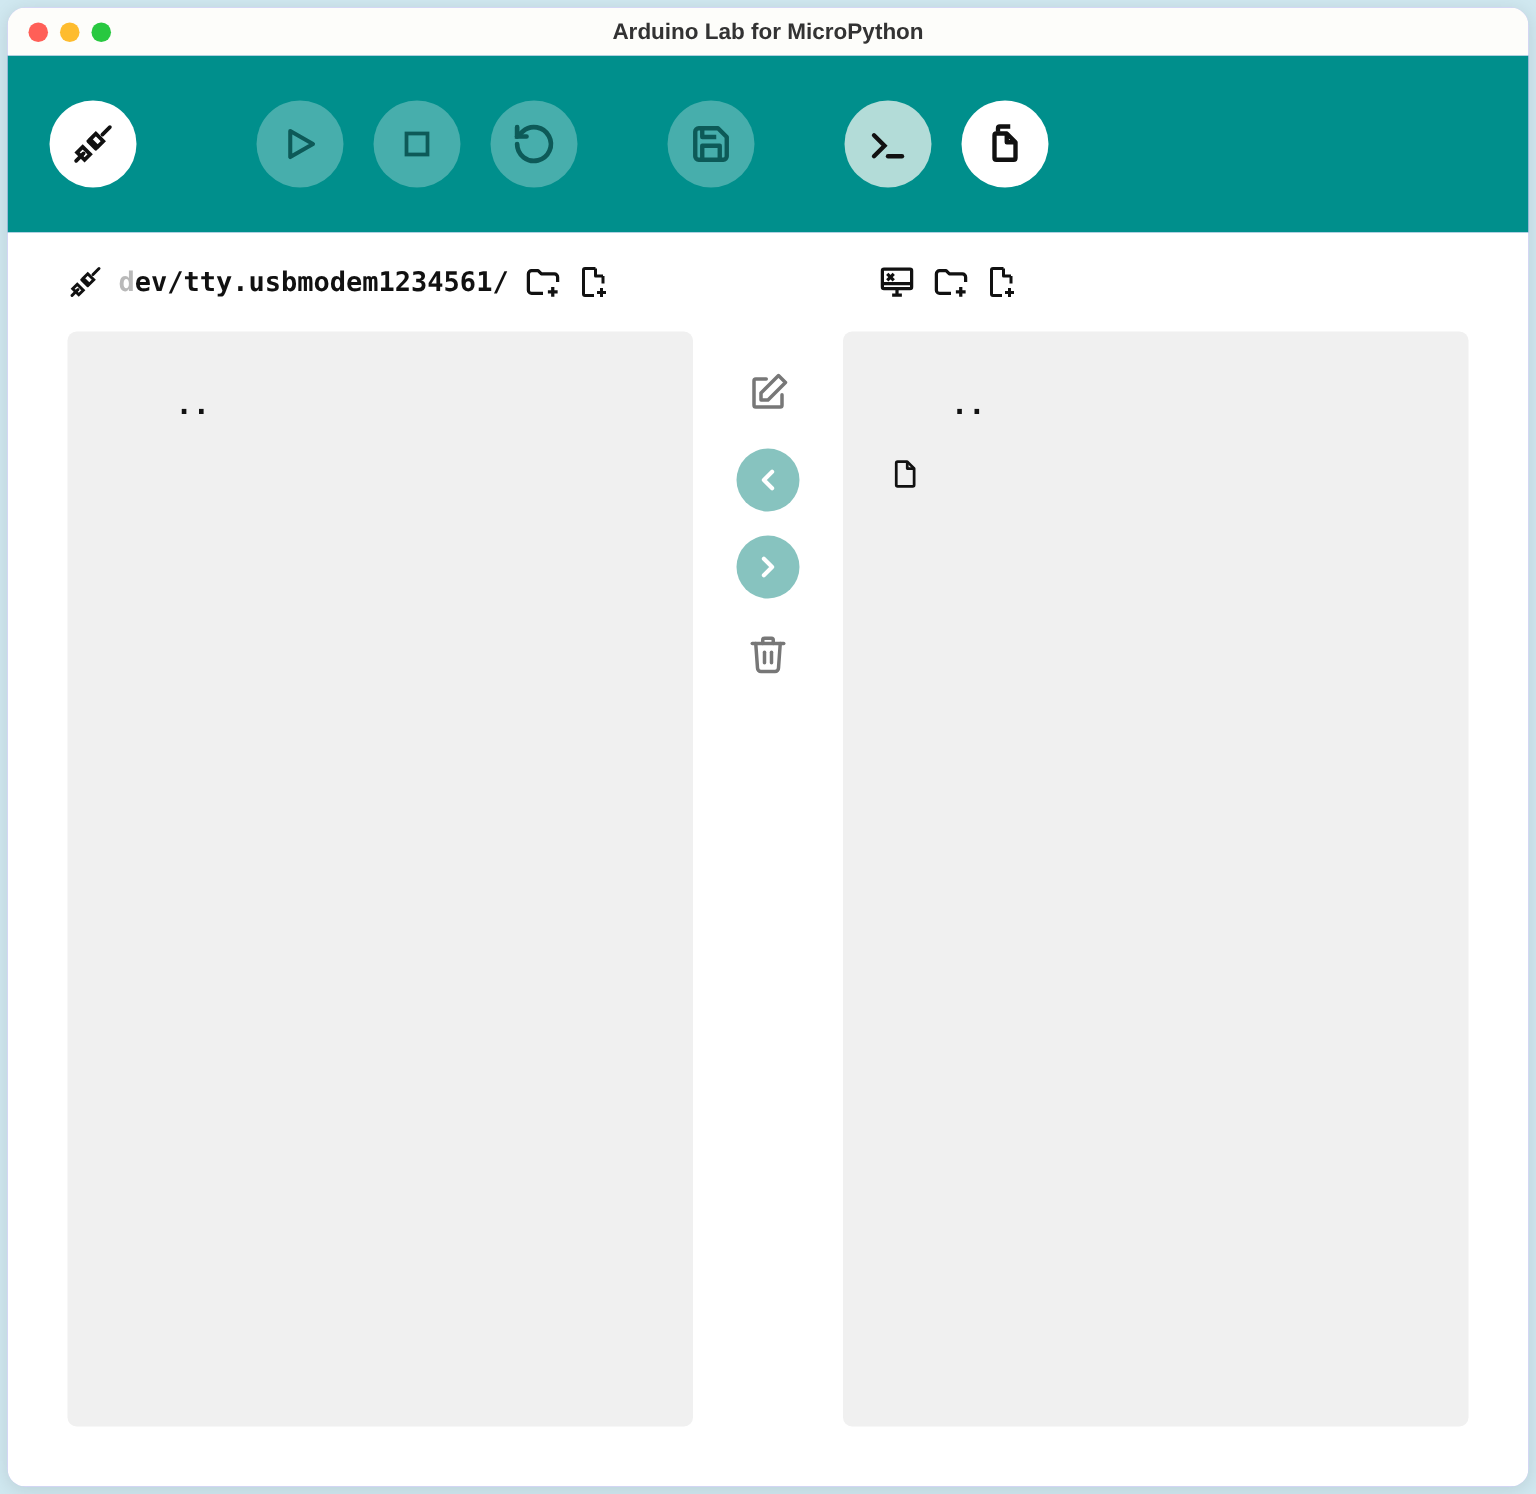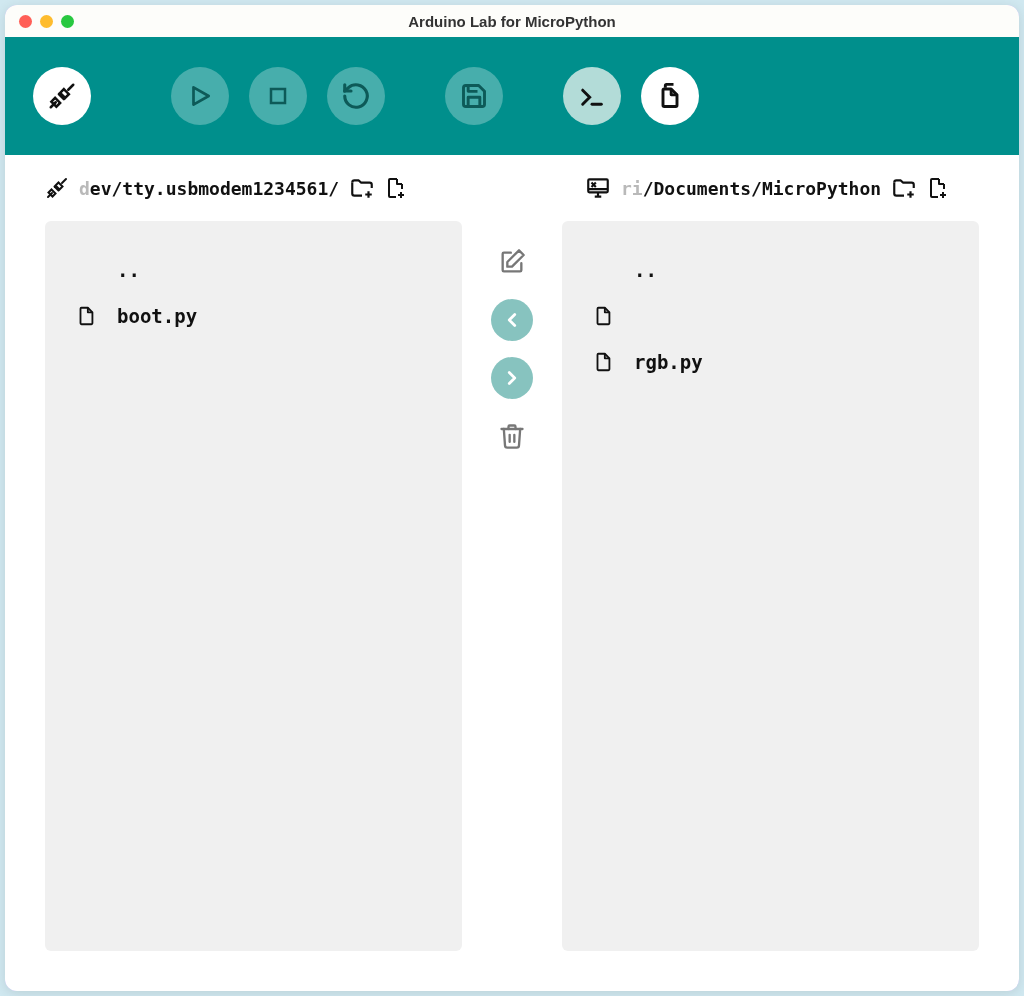--- a/index.html
+++ b/index.html
@@ -248,21 +248,20 @@
         <span>
           <svg width="26" height="26" viewBox="0 0 24 24" fill="none" stroke="#111" stroke-width="2" stroke-linejoin="round">
             <rect x="3" y="4" width="18" height="12" rx="1"></rect>
             <line x1="3" y1="13" x2="21" y2="13"></line>
             <line x1="9" y1="20" x2="15" y2="20"></line>
               <line x1="12" y1="16" x2="12" y2="20"></line>
             <line x1="6" y1="7" x2="10" y2="11"></line>
               <line x1="10" y1="7" x2="6" y2="11"></line>
           </svg>
         </span>
-        <span class="path-text"><span class="dim">ri</span><span>/Documents/MicroPython</span></span>
         <div class="path-actions">
           <span>
             <svg width="26" height="26" viewBox="0 0 24 24" fill="none" stroke="#111" stroke-width="2" stroke-linejoin="round">
               <path d="M3 7a2 2 0 0 1 2-2h4l2 2h8a2 2 0 0 1 2 2v3"></path>
               <path d="M3 7v10a2 2 0 0 0 2 2h7"></path>
               <line x1="18" y1="15" x2="18" y2="21"></line>
                 <line x1="15" y1="18" x2="21" y2="18"></line>
             </svg>
           </span>
           <span>
@@ -278,29 +277,20 @@
       </div>
     </div>
 
     <div class="panes">
 
       <div class="pane" id="device-pane">
           <div class="file-row">
             <span class="ico"></span>
             <span>..</span>
           </div>
-          <div class="file-row">
-            <span class="ico">
-              <svg width="22" height="22" viewBox="0 0 24 24" fill="none" stroke="#111" stroke-width="2" stroke-linejoin="round">
-                <path d="M14 3H7a1 1 0 0 0-1 1v16a1 1 0 0 0 1 1h11a1 1 0 0 0 1-1V8z"></path>
-                <polyline points="14 3 14 8 19 8"></polyline>
-              </svg>
-            </span>
-            <span>boot.py</span>
-          </div>
         </div>
 
       <div class="middle-col">
         <button class="mid-btn">
           <svg width="28" height="28" viewBox="0 0 24 24" fill="none" stroke="#777" stroke-width="2" stroke-linejoin="round" stroke-linecap="round">
             <path d="M11 4H5a1 1 0 0 0-1 1v14a1 1 0 0 0 1 1h14a1 1 0 0 0 1-1v-6"></path>
             <path d="M18 2l4 4-10 10H8v-4z"></path>
           </svg>
         </button>
         <button class="mid-btn mid-circle">
@@ -330,25 +320,16 @@
             <span>..</span>
           </div>
           <div class="file-row">
             <span class="ico">
               <svg width="22" height="22" viewBox="0 0 24 24" fill="none" stroke="#111" stroke-width="2" stroke-linejoin="round">
                 <path d="M14 3H7a1 1 0 0 0-1 1v16a1 1 0 0 0 1 1h11a1 1 0 0 0 1-1V8z"></path>
                 <polyline points="14 3 14 8 19 8"></polyline>
               </svg>
             </span>
           </div>
-          <div class="file-row">
-            <span class="ico">
-              <svg width="22" height="22" viewBox="0 0 24 24" fill="none" stroke="#111" stroke-width="2" stroke-linejoin="round">
-                <path d="M14 3H7a1 1 0 0 0-1 1v16a1 1 0 0 0 1 1h11a1 1 0 0 0 1-1V8z"></path>
-                <polyline points="14 3 14 8 19 8"></polyline>
-              </svg>
-            </span>
-            <span>rgb.py</span>
-          </div>
         </div>
     </div>
   </div>
 </div>
 
 </body></html>

